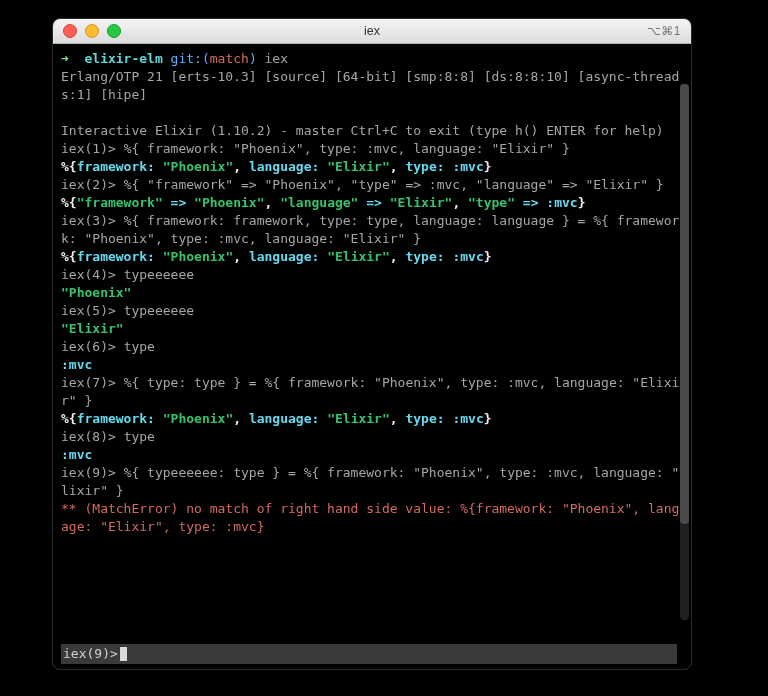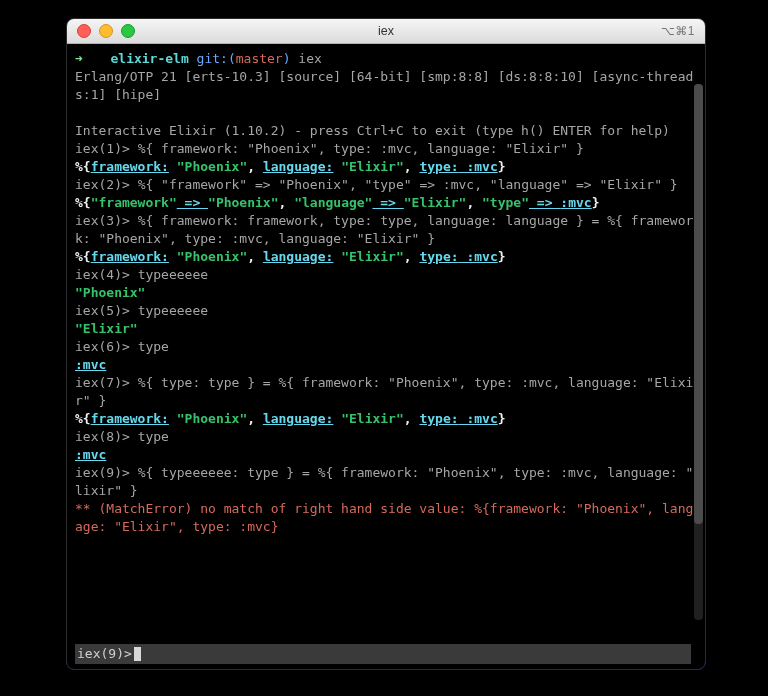--- a/index.html
+++ b/index.html
@@ -6,21 +6,21 @@
     margin: 0;
     padding: 0;
     background: #000;
     width: 768px;
     height: 696px;
     overflow: hidden;
     font-family: "Menlo", "Consolas", "DejaVu Sans Mono", monospace;
   }
   .window {
     position: absolute;
-    left: 66px;
+    left: 52px;
     top: 18px;
     width: 638px;
     height: 650px;
     background: #1d4ed8;
     border: 1px solid #2b2b2b;
     border-radius: 8px;
     box-shadow: 0 10px 30px rgba(0,0,0,0.7);
     overflow: hidden;
   }
   .titlebar {
@@ -66,27 +66,27 @@
     padding: 6px 2px 6px 8px;
     height: calc(100% - 24px);
     box-sizing: border-box;
     overflow: hidden;
   }
   .content {
     white-space: pre-wrap;
     word-break: break-all;
   }
   .arrow { color: #7ee787; }
-  .teal  { color: #5fd7d7; margin-left: 12px; }
+  .teal  { color: #5fd7d7; }
   .blue  { color: #6aa8ff; }
   .grey  { color: #a6a6a6; }
   .white { color: #f0f0f0; }
   .bold  { font-weight: bold; }
   .green { color: #35c26b; }
-  .cyan  { color: #66d9ef; text-decoration: underline; }
+  .cyan  { color: #66d9ef; }
   .yellow{ color: #ffcf4a; }
   .red   { color: #d46a5c; }
   .scrollbar {
     position: absolute;
     right: 2px;
     top: 40px;
     bottom: 50px;
     width: 9px;
     background: #202020;
     border-radius: 4px;
@@ -131,24 +131,24 @@
     <div class="traffic">
       <div class="dot red"></div>
       <div class="dot yellow"></div>
       <div class="dot green"></div>
     </div>
     <div class="title">iex</div>
     <div class="titlebar-right">⌥⌘1</div>
   </div>
 
   <div class="term">
-    <div class="content"><span class="arrow">➜</span>  <span class="teal bold">elixir-elm</span><span class="blue"> git:(</span><span class="red">master</span><span class="blue">)</span><span class="grey"> iex</span>
+    <div class="content"><span class="arrow">➜</span>  <span class="teal bold">elixir-elm</span><span class="blue"> git:(</span><span class="red">match</span><span class="blue">)</span><span class="grey"> iex</span>
 <span class="grey">Erlang/OTP 21 [erts-10.3] [source] [64-bit] [smp:8:8] [ds:8:8:10] [async-threads:1] [hipe]</span>
 
-<span class="grey">Interactive Elixir (1.10.2) - press Ctrl+C to exit (type h() ENTER for help)</span>
+<span class="grey">Interactive Elixir (1.10.2) - master Ctrl+C to exit (type h() ENTER for help)</span>
 <span class="grey">iex(1)&gt; </span><span class="grey">%{ framework: "Phoenix", type: :mvc, language: "Elixir" }</span>
 <span class="white bold">%{</span><span class="cyan bold">framework:</span><span class="green bold"> "Phoenix"</span><span class="white bold">, </span><span class="cyan bold">language:</span><span class="green bold"> "Elixir"</span><span class="white bold">, </span><span class="cyan bold">type:</span><span class="cyan bold"> :mvc</span><span class="white bold">}</span>
 <span class="grey">iex(2)&gt; </span><span class="grey">%{ "framework" =&gt; "Phoenix", "type" =&gt; :mvc, "language" =&gt; "Elixir" }</span>
 <span class="white bold">%{</span><span class="green bold">"framework"</span><span class="cyan bold"> =&gt; </span><span class="green bold">"Phoenix"</span><span class="white bold">, </span><span class="green bold">"language"</span><span class="cyan bold"> =&gt; </span><span class="green bold">"Elixir"</span><span class="white bold">, </span><span class="green bold">"type"</span><span class="cyan bold"> =&gt; </span><span class="cyan bold">:mvc</span><span class="white bold">}</span>
 <span class="grey">iex(3)&gt; </span><span class="grey">%{ framework: framework, type: type, language: language } = %{ framework: "Phoenix", type: :mvc, language: "Elixir" }</span>
 <span class="white bold">%{</span><span class="cyan bold">framework:</span><span class="green bold"> "Phoenix"</span><span class="white bold">, </span><span class="cyan bold">language:</span><span class="green bold"> "Elixir"</span><span class="white bold">, </span><span class="cyan bold">type:</span><span class="cyan bold"> :mvc</span><span class="white bold">}</span>
 <span class="grey">iex(4)&gt; </span><span class="grey">typeeeeee</span>
 <span class="green bold">"Phoenix"</span>
 <span class="grey">iex(5)&gt; </span><span class="grey">typeeeeee</span>
 <span class="green bold">"Elixir"</span>

